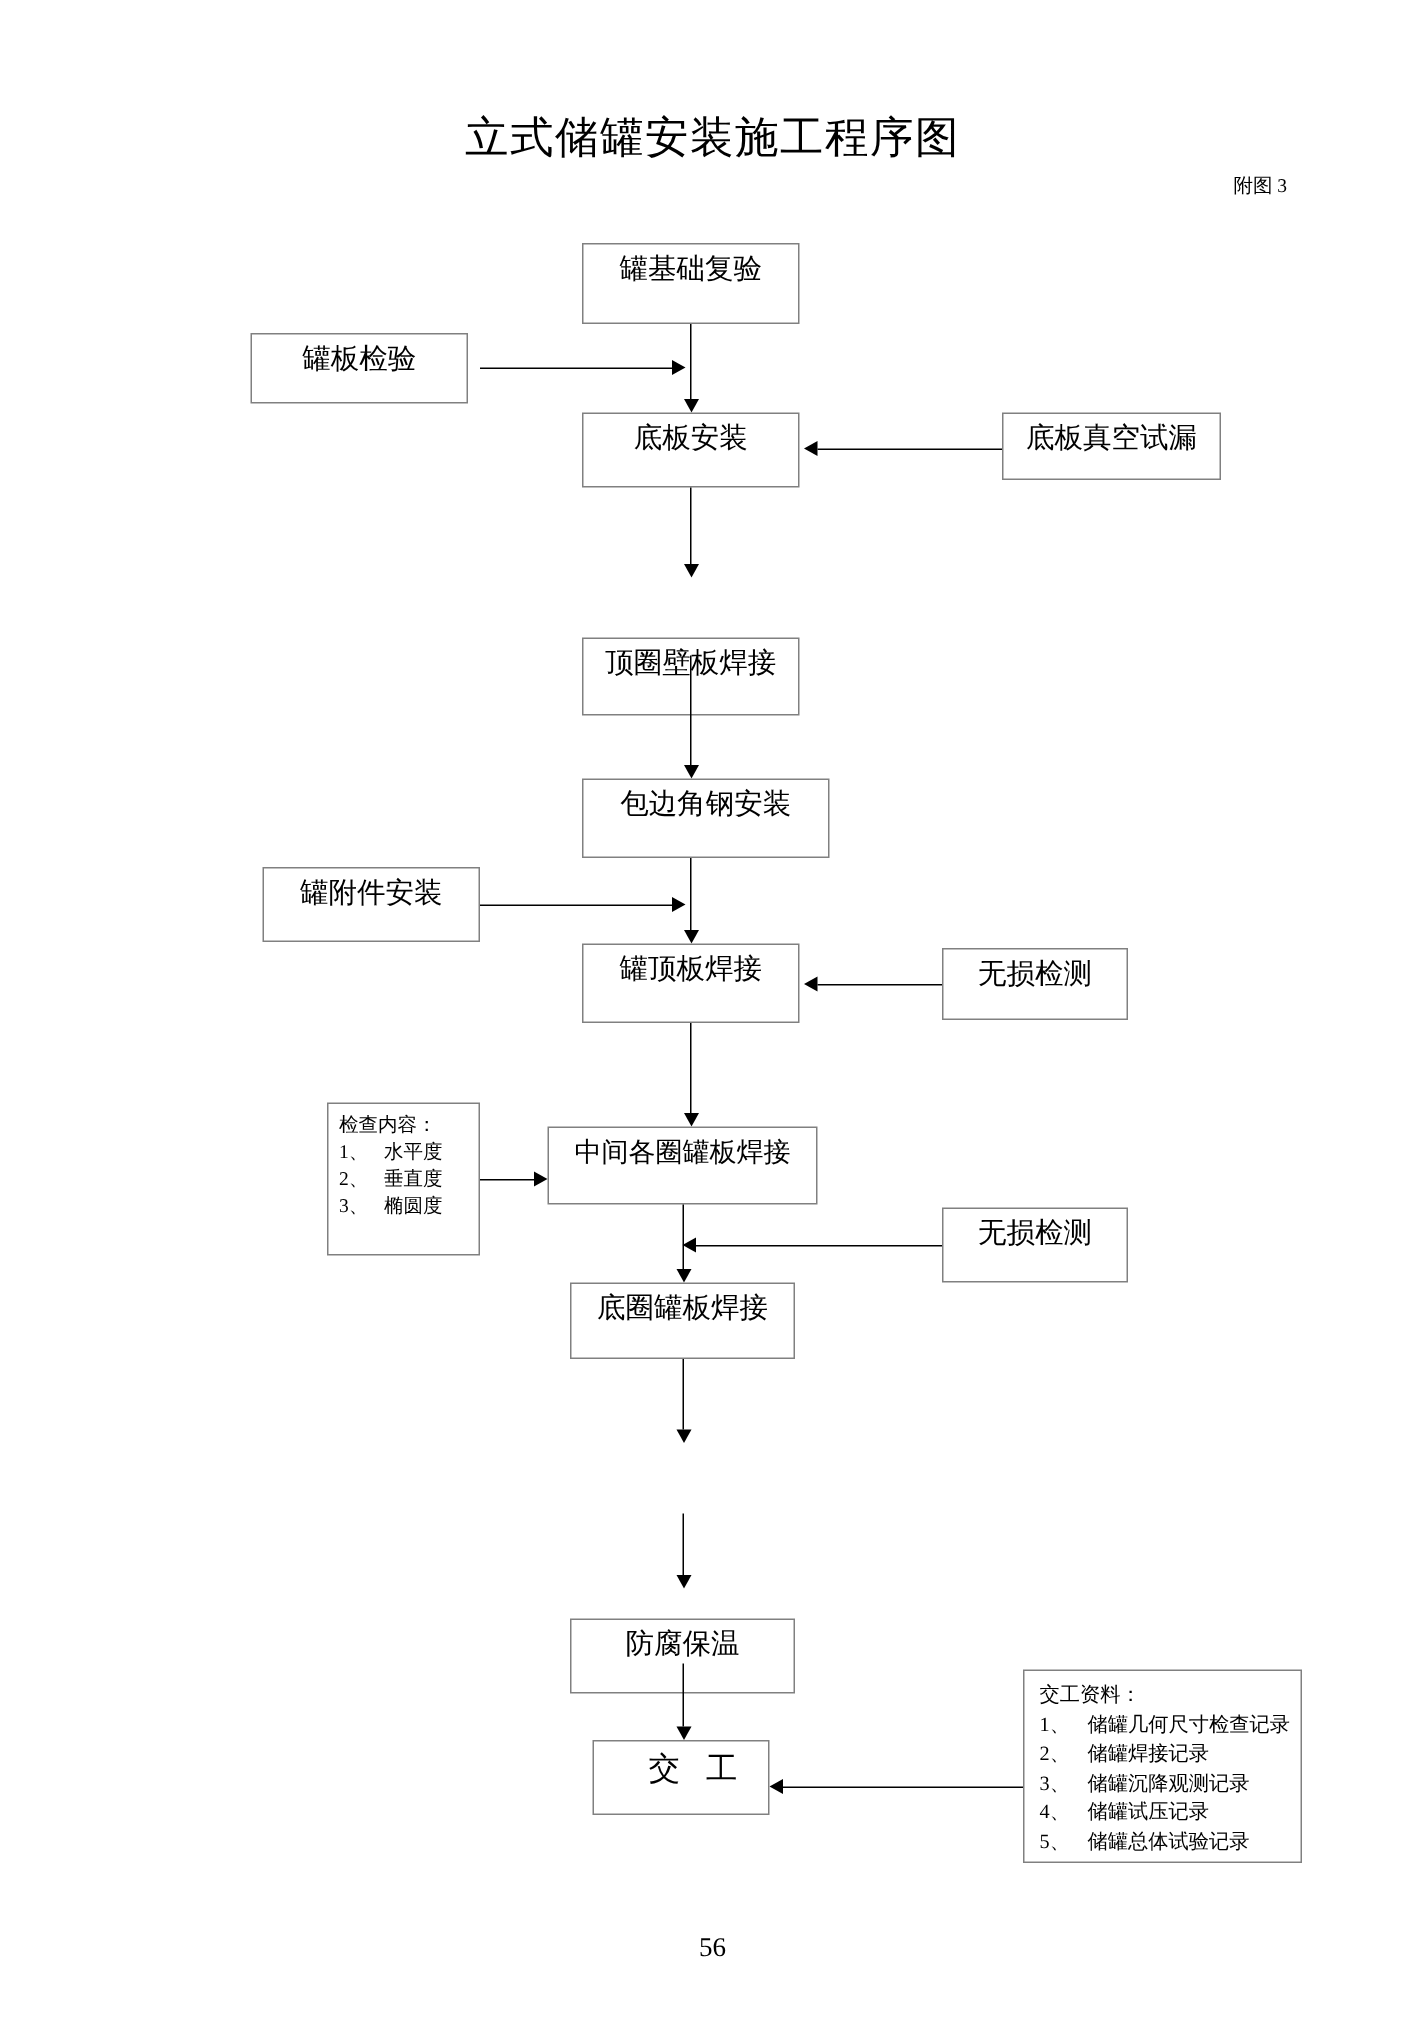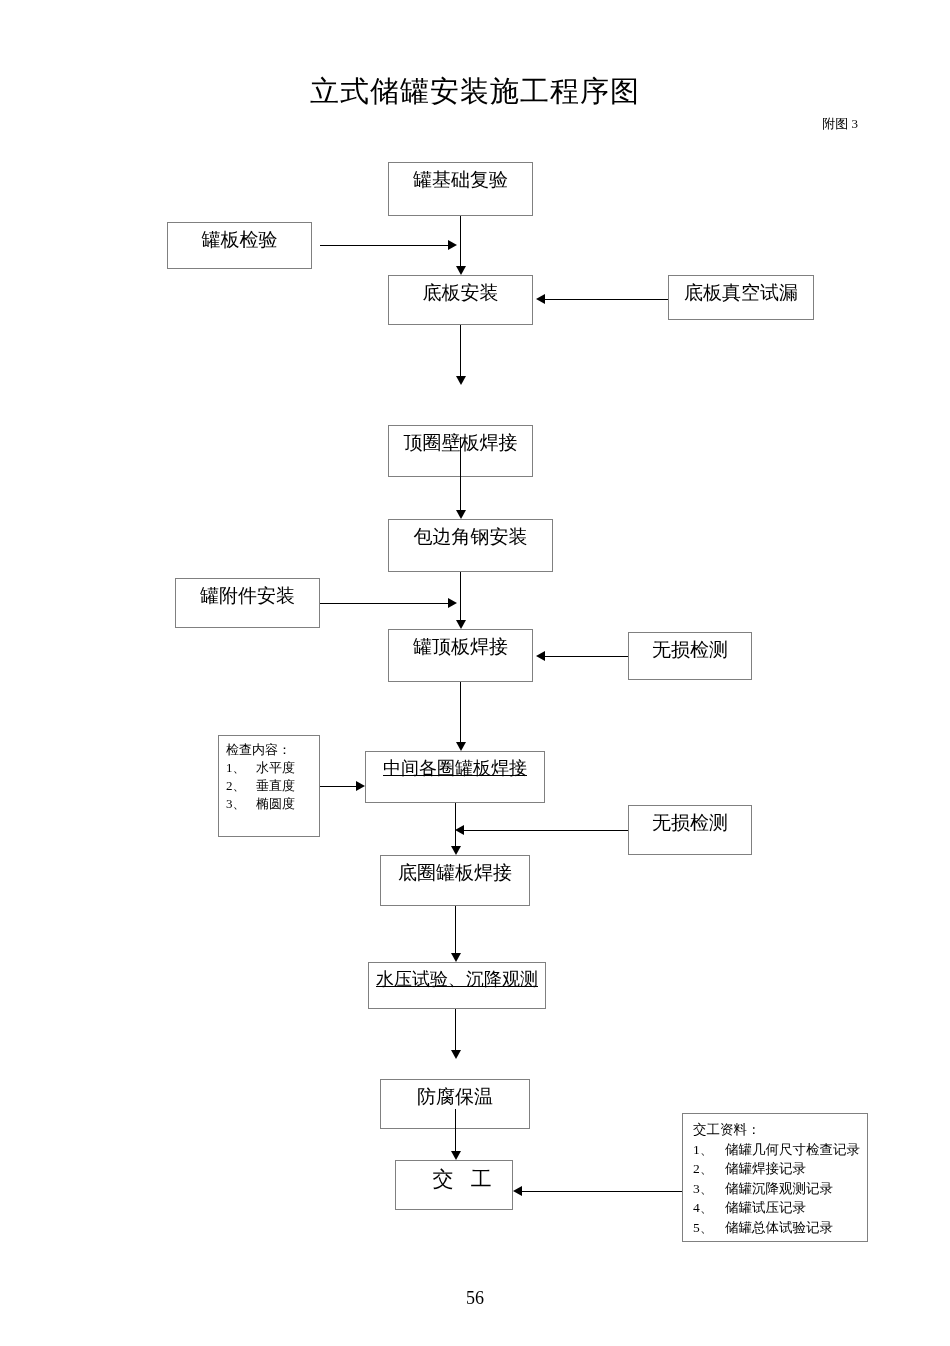--- a/index.html
+++ b/index.html
@@ -50,21 +50,21 @@
     box-sizing: border-box;
     border: 1px solid #808080;
     background: #ffffff;
     font-size: 19px;
     line-height: 1.1;
     text-align: center;
     padding-top: 7px;
     font-family: "Liberation Serif", "DejaVu Serif", serif;
     white-space: nowrap;
   }
-  .node.wide-text { font-size: 18px; text-decoration: underline; }
+  .node.wide-text { font-size: 18px; }
   .node.handover { letter-spacing: 6px; padding-left: 22px; }
   
   .note {
     position: absolute;
     box-sizing: border-box;
     border: 1px solid #808080;
     background: #ffffff;
     font-size: 13px;
     line-height: 1.38;
     text-align: left;
@@ -131,21 +131,20 @@
   <div class="node" style="left:388px; top:629px; width:145px; height:53px;">罐顶板焊接</div>
 
   <div class="node" style="left:628px; top:632px; width:124px; height:48px;">无损检测</div>
 
   <div class="node wide-text" style="left:365px; top:751px; width:180px; height:52px;">中间各圈罐板焊接</div>
 
   <div class="node" style="left:628px; top:805px; width:124px; height:50px;">无损检测</div>
 
   <div class="node" style="left:380px; top:855px; width:150px; height:51px;">底圈罐板焊接</div>
 
-  <div class="node wide-text" style="left:368px; top:962px; width:178px; height:47px;">水压试验、沉降观测</div>
 
   <div class="node" style="left:380px; top:1059px; width:150px; height:50px;margin-top:20px;">防腐保温</div>
 
   <div class="node handover" style="left:395px; top:1160px; width:118px; height:50px; font-size:21px;">交 工</div>
 
   <div class="note" style="left:218px; top:735px; width:102px; height:102px;">
     <span class="note-head">检查内容：</span>
     <span class="note-item"><span class="idx">1、</span><span>水平度</span></span>
     <span class="note-item"><span class="idx">2、</span><span>垂直度</span></span>
     <span class="note-item"><span class="idx">3、</span><span>椭圆度</span></span>

